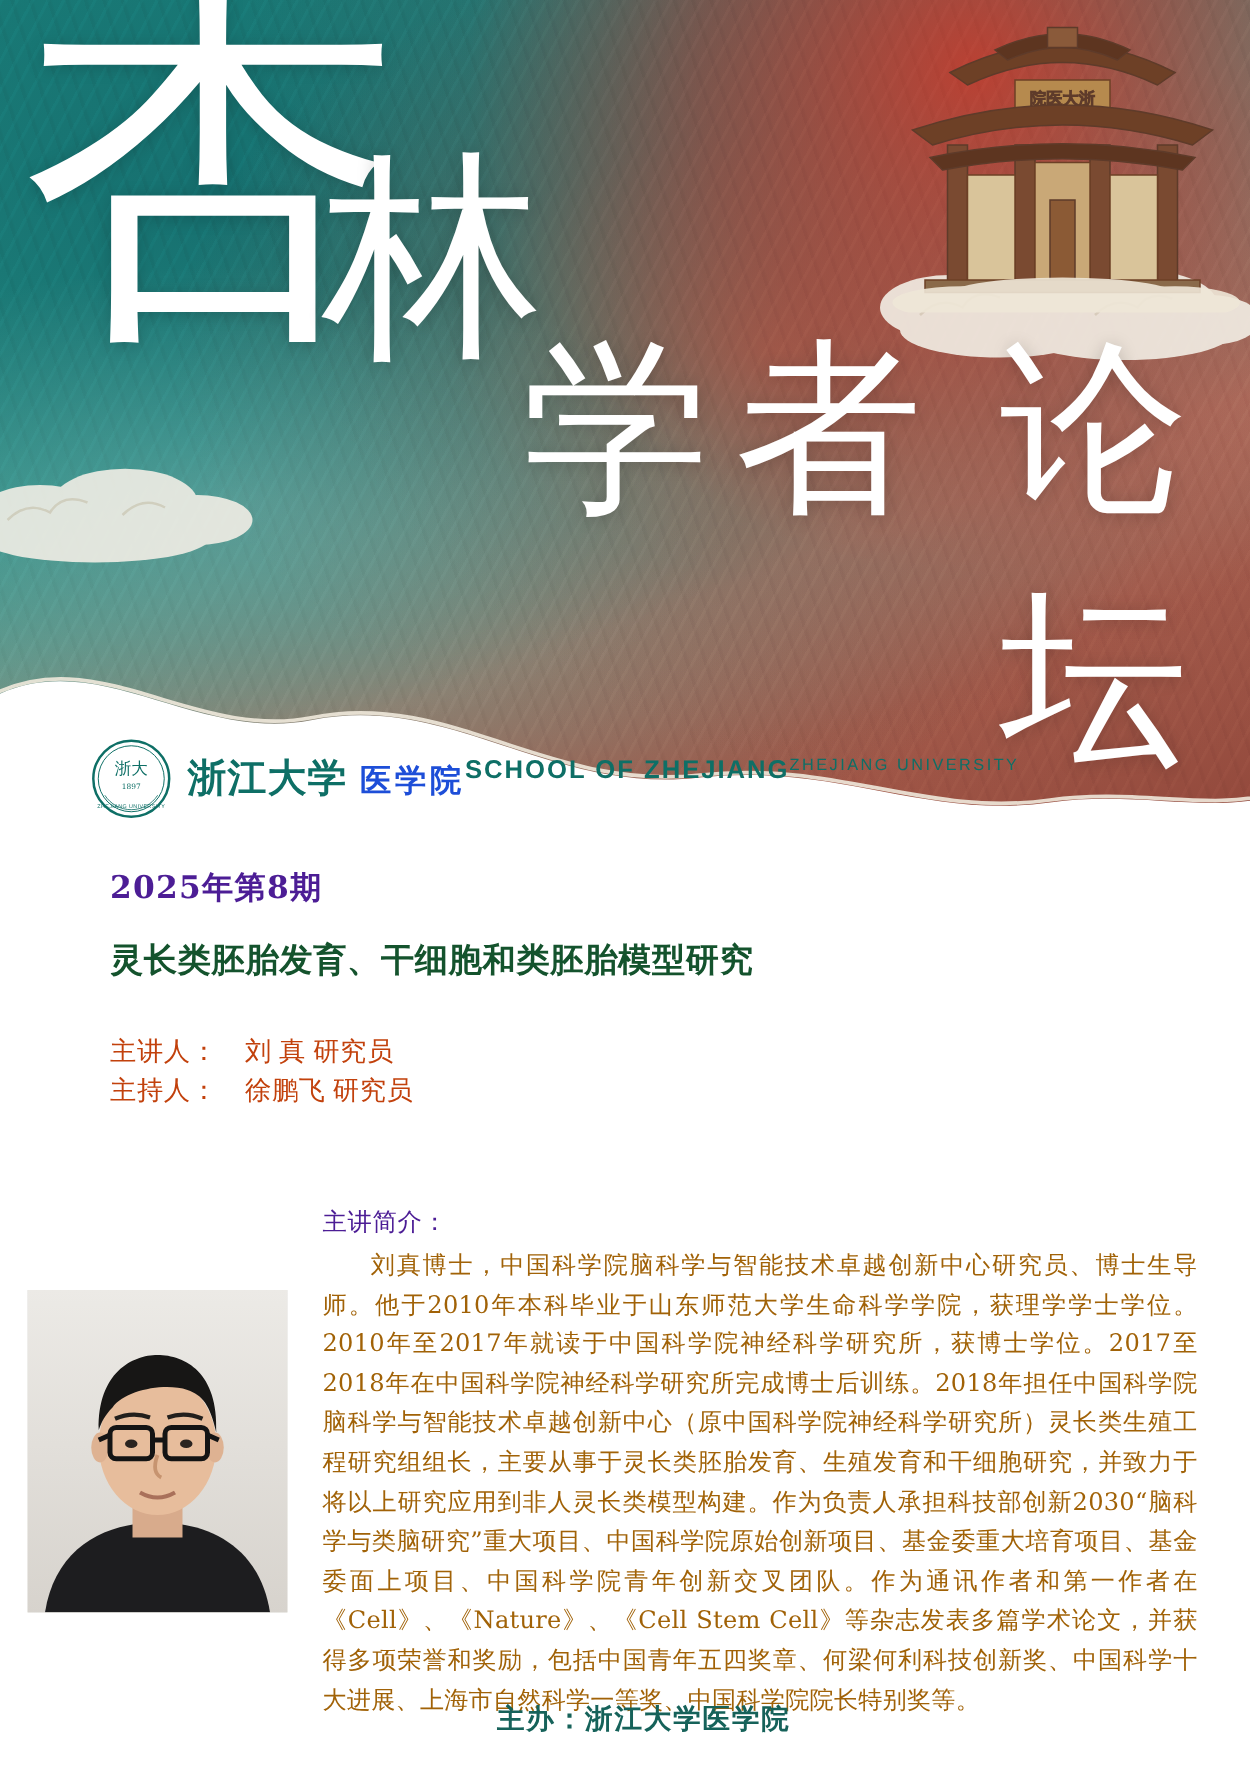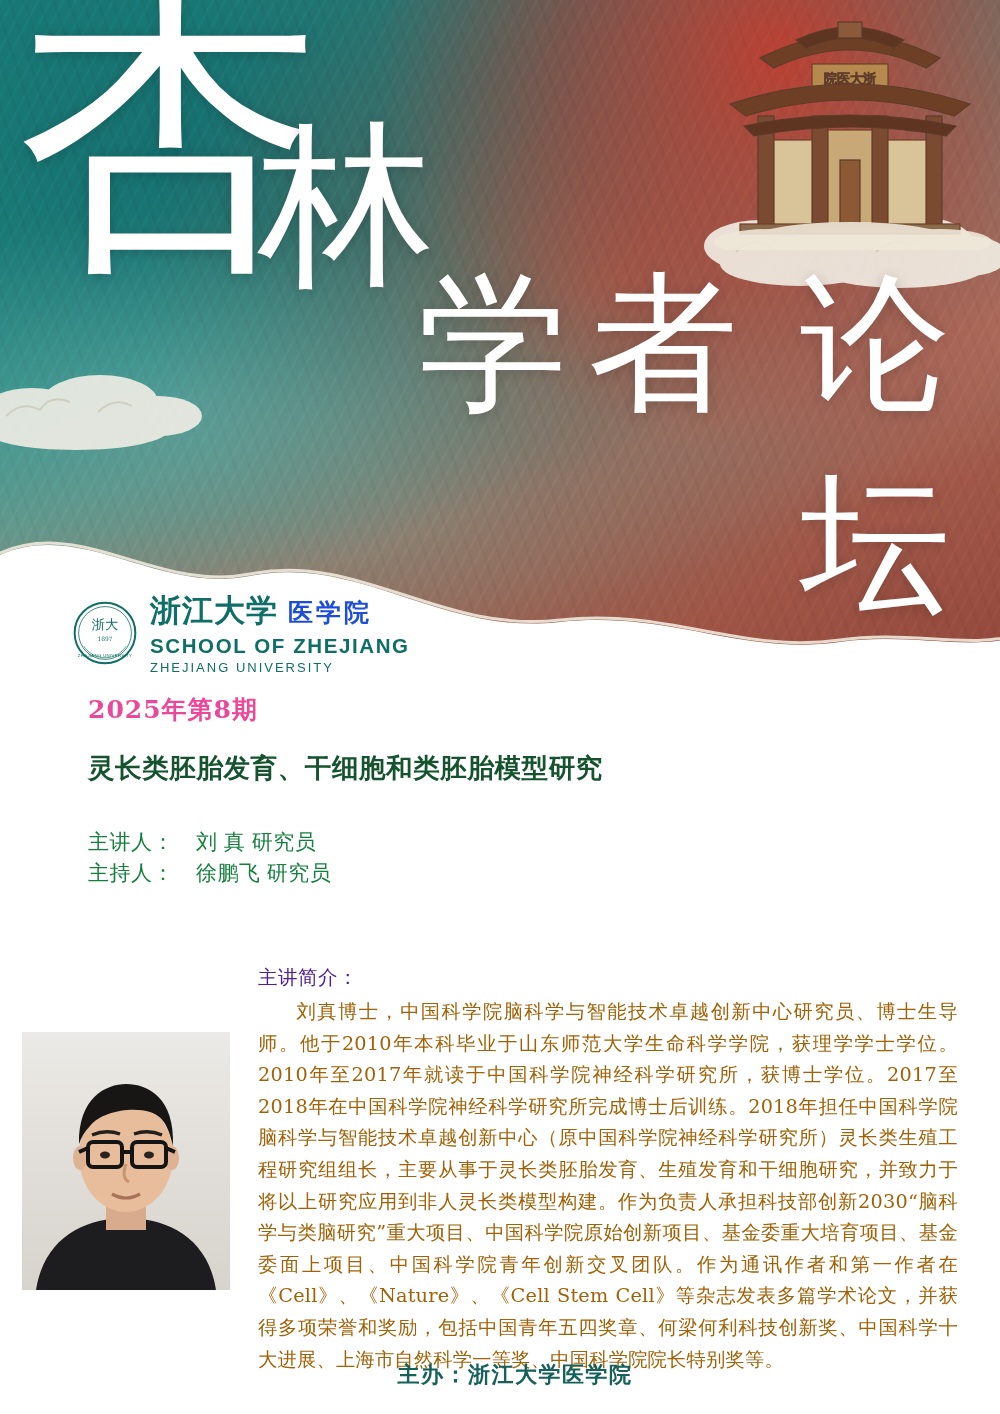--- a/index.html
+++ b/index.html
@@ -102,21 +102,21 @@
     gap: 12px;
     margin-top: 20px;
   }
   .logo-seal {
     width: 66px;
     height: 66px;
     flex: 0 0 66px;
   }
   .logo-text-wrap {
     display: flex;
-    flex-direction: column;
+    flex-direction: row;
     justify-content: center;
   }
   .logo-cn {
     display: flex;
     align-items: baseline;
     gap: 10px;
     color: #0d6b63;
   }
   .logo-cn-main {
     font-family: "DejaVu Serif", "Liberation Serif", serif;
@@ -148,42 +148,42 @@
   }
 
   
   .issue {
     position: absolute;
     left: 88px;
     top: 693px;
     font-family: "DejaVu Serif", "Liberation Serif", serif;
     font-size: 25px;
     font-weight: 700;
-    color: #ec4899;
+    color: #4c1d95;
     letter-spacing: 1px;
   }
   .talk-title {
     position: absolute;
     left: 88px;
     top: 750px;
     width: 860px;
     font-family: "DejaVu Serif", "Liberation Serif", serif;
     font-size: 26.5px;
     font-weight: 700;
     color: #14532d;
     letter-spacing: 0.6px;
   }
 
   .meta {
     position: absolute;
     left: 88px;
     top: 826px;
     width: 860px;
-    color: #15803d;
-    font-family: Liberation Sans, sans-serif;
+    color: #c2410c;
+    font-family: Liberation Serif, serif;
     font-size: 21px;
     line-height: 31px;
   }
   .meta-row {
     display: flex;
     align-items: baseline;
   }
   .meta-label {
     width: 108px;
     flex: 0 0 108px;

